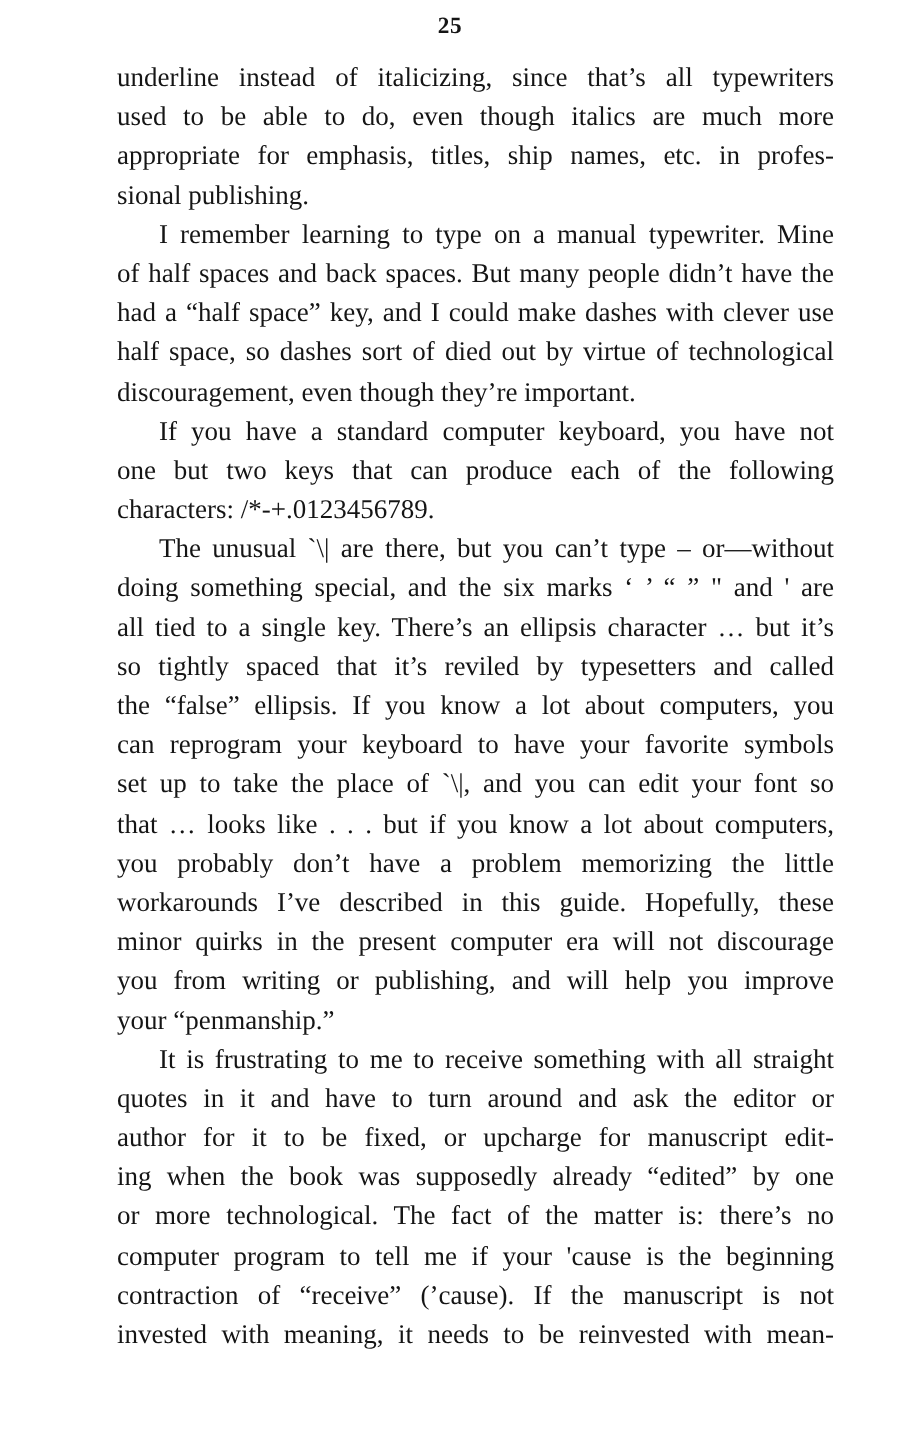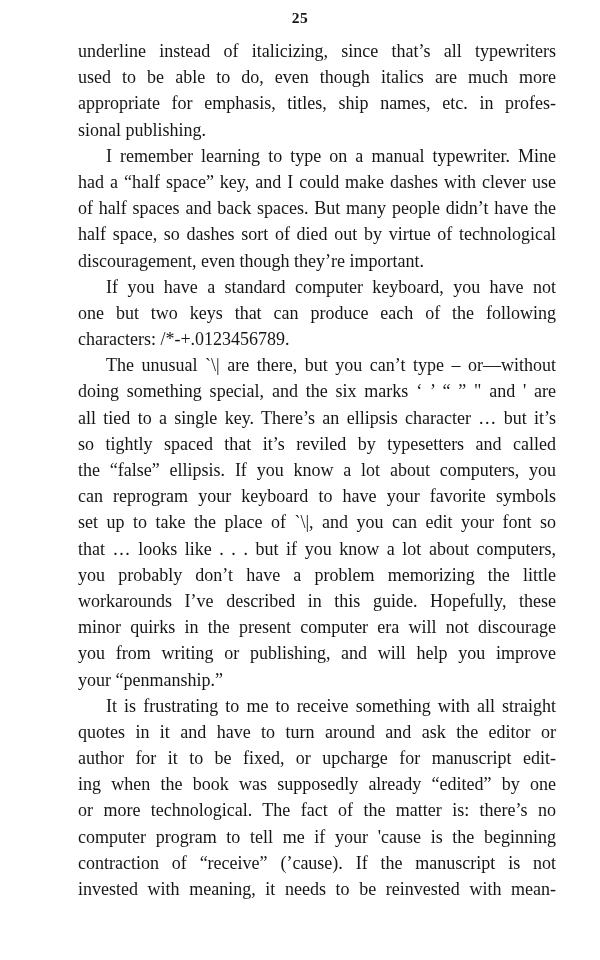--- a/index.html
+++ b/index.html
@@ -71,22 +71,22 @@
 
     <div class="para">
       <div class="line">underline instead of italicizing, since that’s all typewriters</div>
       <div class="line">used to be able to do, even though italics are much more</div>
       <div class="line">appropriate for emphasis, titles, ship names, etc. in profes-</div>
       <div class="line last">sional publishing.</div>
     </div>
 
     <div class="para indent">
       <div class="line">I remember learning to type on a manual typewriter. Mine</div>
+      <div class="line">of half spaces and back spaces. But many people didn’t have the</div>
       <div class="line">had a “half space” key, and I could make dashes with clever use</div>
-      <div class="line">of half spaces and back spaces. But many people didn’t have the</div>
       <div class="line">half space, so dashes sort of died out by virtue of technological</div>
       <div class="line last">discouragement, even though they’re important.</div>
     </div>
 
     <div class="para indent">
       <div class="line">If you have a standard computer keyboard, you have not</div>
       <div class="line">one but two keys that can produce each of the following</div>
       <div class="line last">characters: /*-+.0123456789.</div>
     </div>
 

